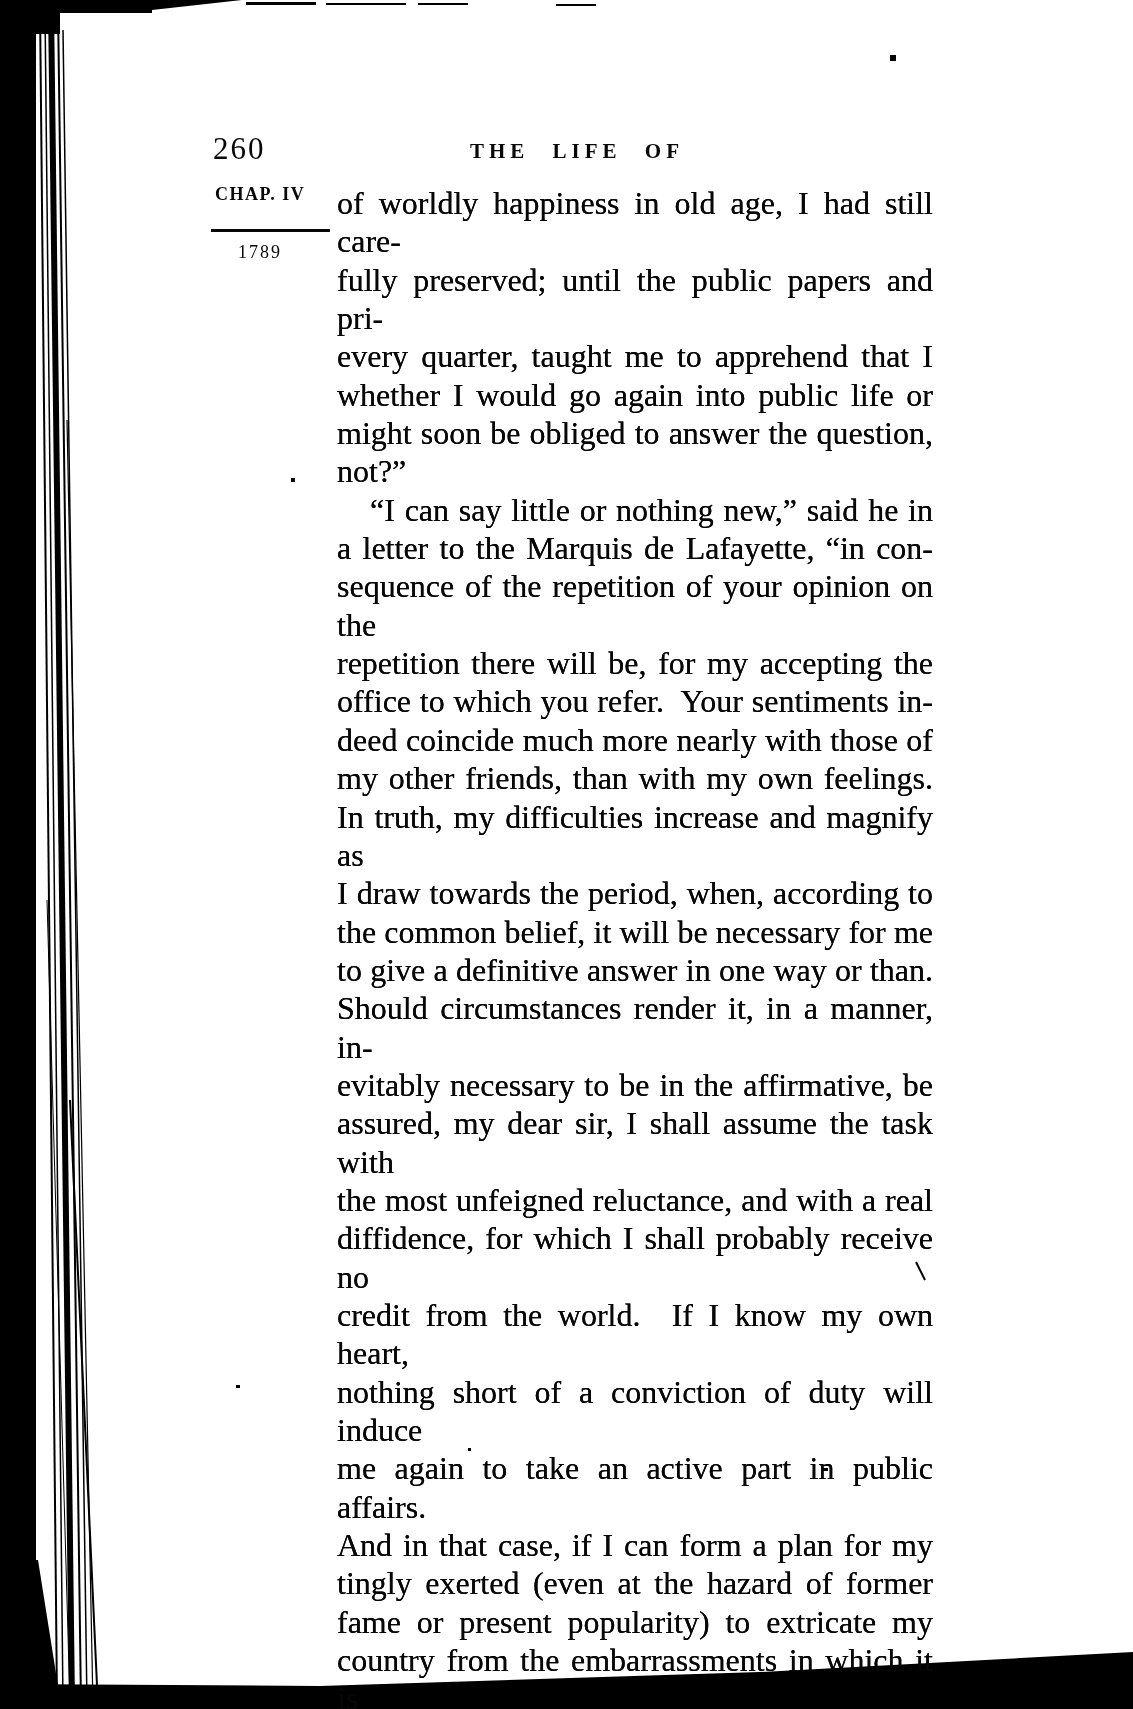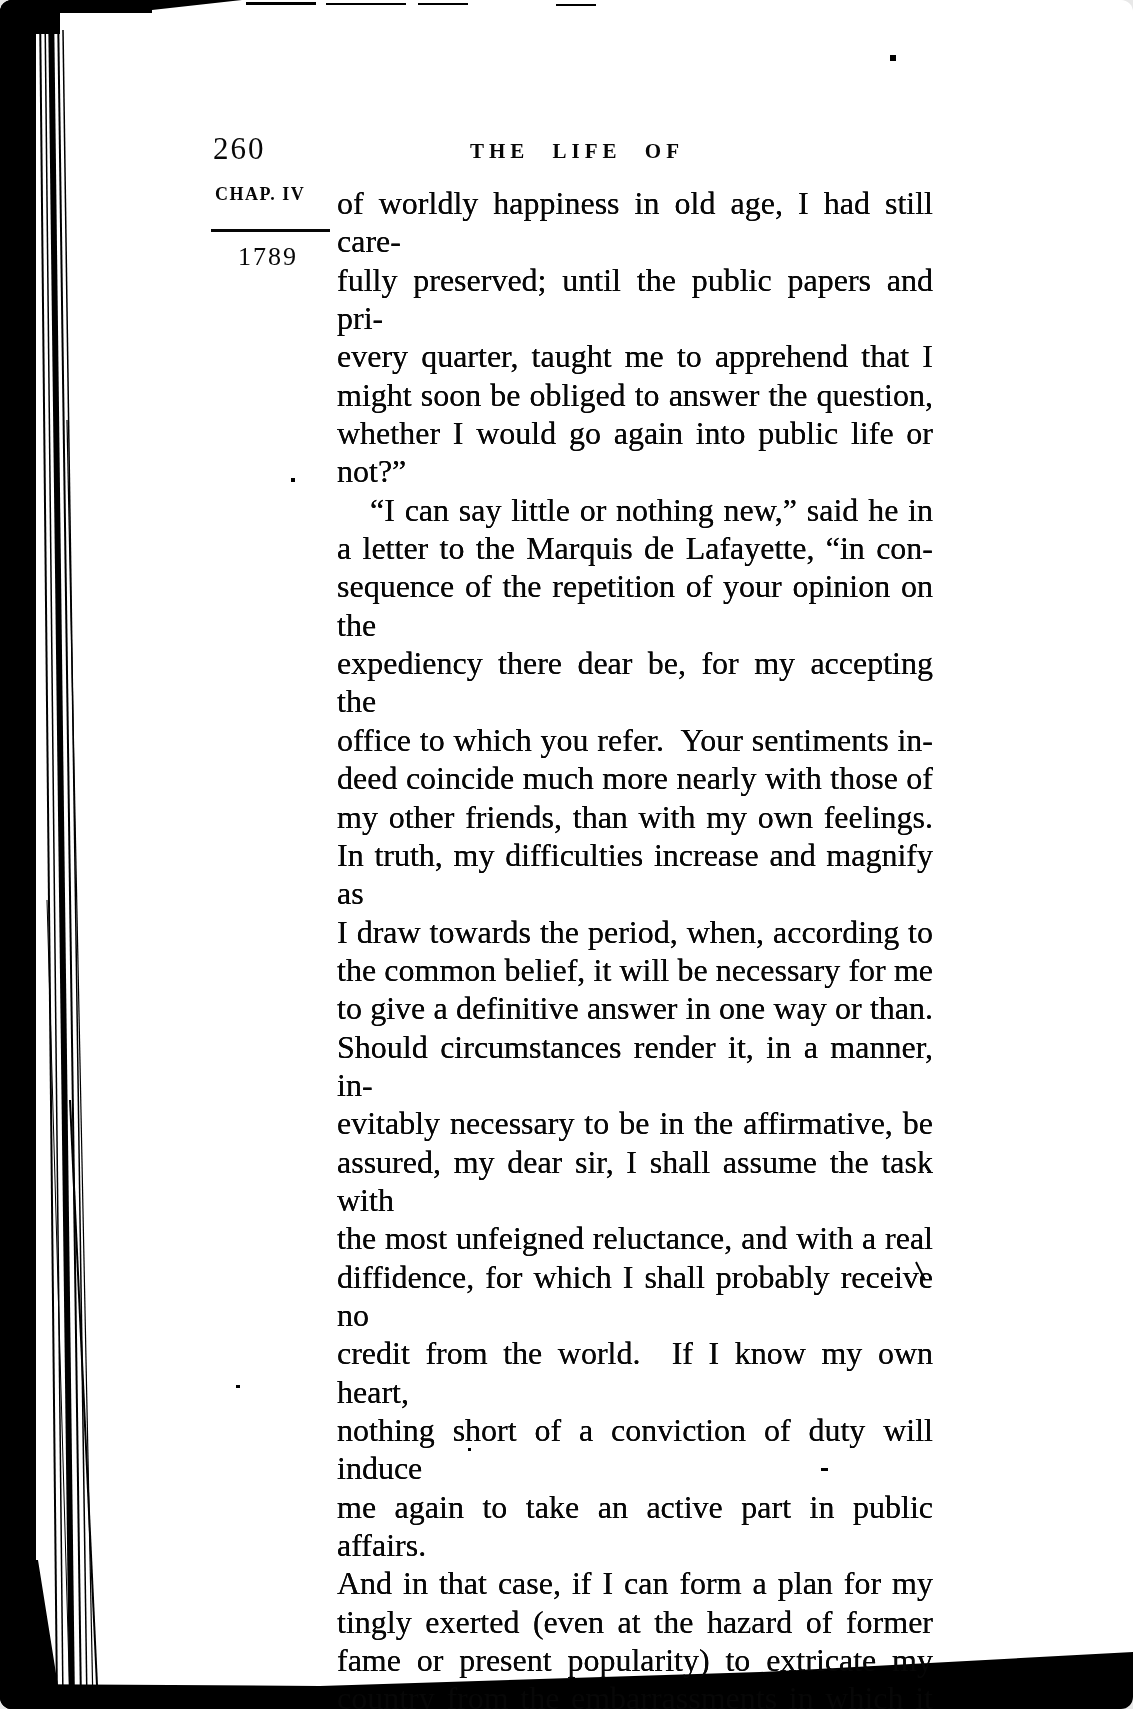--- a/index.html
+++ b/index.html
@@ -8,21 +8,20 @@
     background: #e8e8e8;
   }
   .scan {
     position: relative;
     width: 1133px;
     height: 1709px;
     background: #ffffff;
     overflow: hidden;
     font-family: "Liberation Serif", serif;
     color: #070707;
-    border-radius: 12px;
   }
   .artifacts {
     position: absolute;
     left: 0; top: 0;
     z-index: 0;
   }
   .content {
     position: absolute;
     left: 0; top: 0;
     width: 100%; height: 100%;
@@ -58,21 +57,21 @@
     left: 211px;
     top: 229px;
     width: 119px;
     height: 3px;
     background: #070707;
   }
   .year-label {
     position: absolute;
     left: 238px;
     top: 242px;
-    font-size: 26px;
+    font-size: 18px;
     letter-spacing: 2px;
   }
   .body-text {
     position: absolute;
     left: 337px;
     top: 184px;
     width: 596px;
     font-size: 32px;
     line-height: 38.35px;
     text-shadow: 0 0 0.4px #000;
@@ -137,27 +136,27 @@
     <div class="running-header">THE LIFE OF</div>
 
     <div class="chapter-label">CHAP. IV</div>
     <div class="chapter-rule"></div>
     <div class="year-label">1789</div>
 
     <div class="body-text">
       <div class="bline">of worldly happiness in old age, I had still care-</div>
       <div class="bline">fully preserved; until the public papers and pri-</div>
       <div class="bline">every quarter, taught me to apprehend that I</div>
+      <div class="bline">whether I would go again into public life or</div>
       <div class="bline">might soon be obliged to answer the question,</div>
-      <div class="bline">whether I would go again into public life or</div>
       <div class="bline short">not?”</div>
       <div class="bline indent">“I can say little or nothing new,” said he in</div>
       <div class="bline">a letter to the Marquis de Lafayette, “in con-</div>
       <div class="bline">sequence of the repetition of your opinion on the</div>
-      <div class="bline">expediency there dear be, for my accepting the</div>
+      <div class="bline">repetition there will be, for my accepting the</div>
       <div class="bline">office to which you refer.&nbsp; Your sentiments in-</div>
       <div class="bline">deed coincide much more nearly with those of</div>
       <div class="bline">my other friends, than with my own feelings.</div>
       <div class="bline">In truth, my difficulties increase and magnify as</div>
       <div class="bline">I draw towards the period, when, according to</div>
       <div class="bline">the common belief, it will be necessary for me</div>
       <div class="bline">to give a definitive answer in one way or than.</div>
       <div class="bline">Should circumstances render it, in a manner, in-</div>
       <div class="bline">evitably necessary to be in the affirmative, be</div>
       <div class="bline">assured, my dear sir, I shall assume the task with</div>

